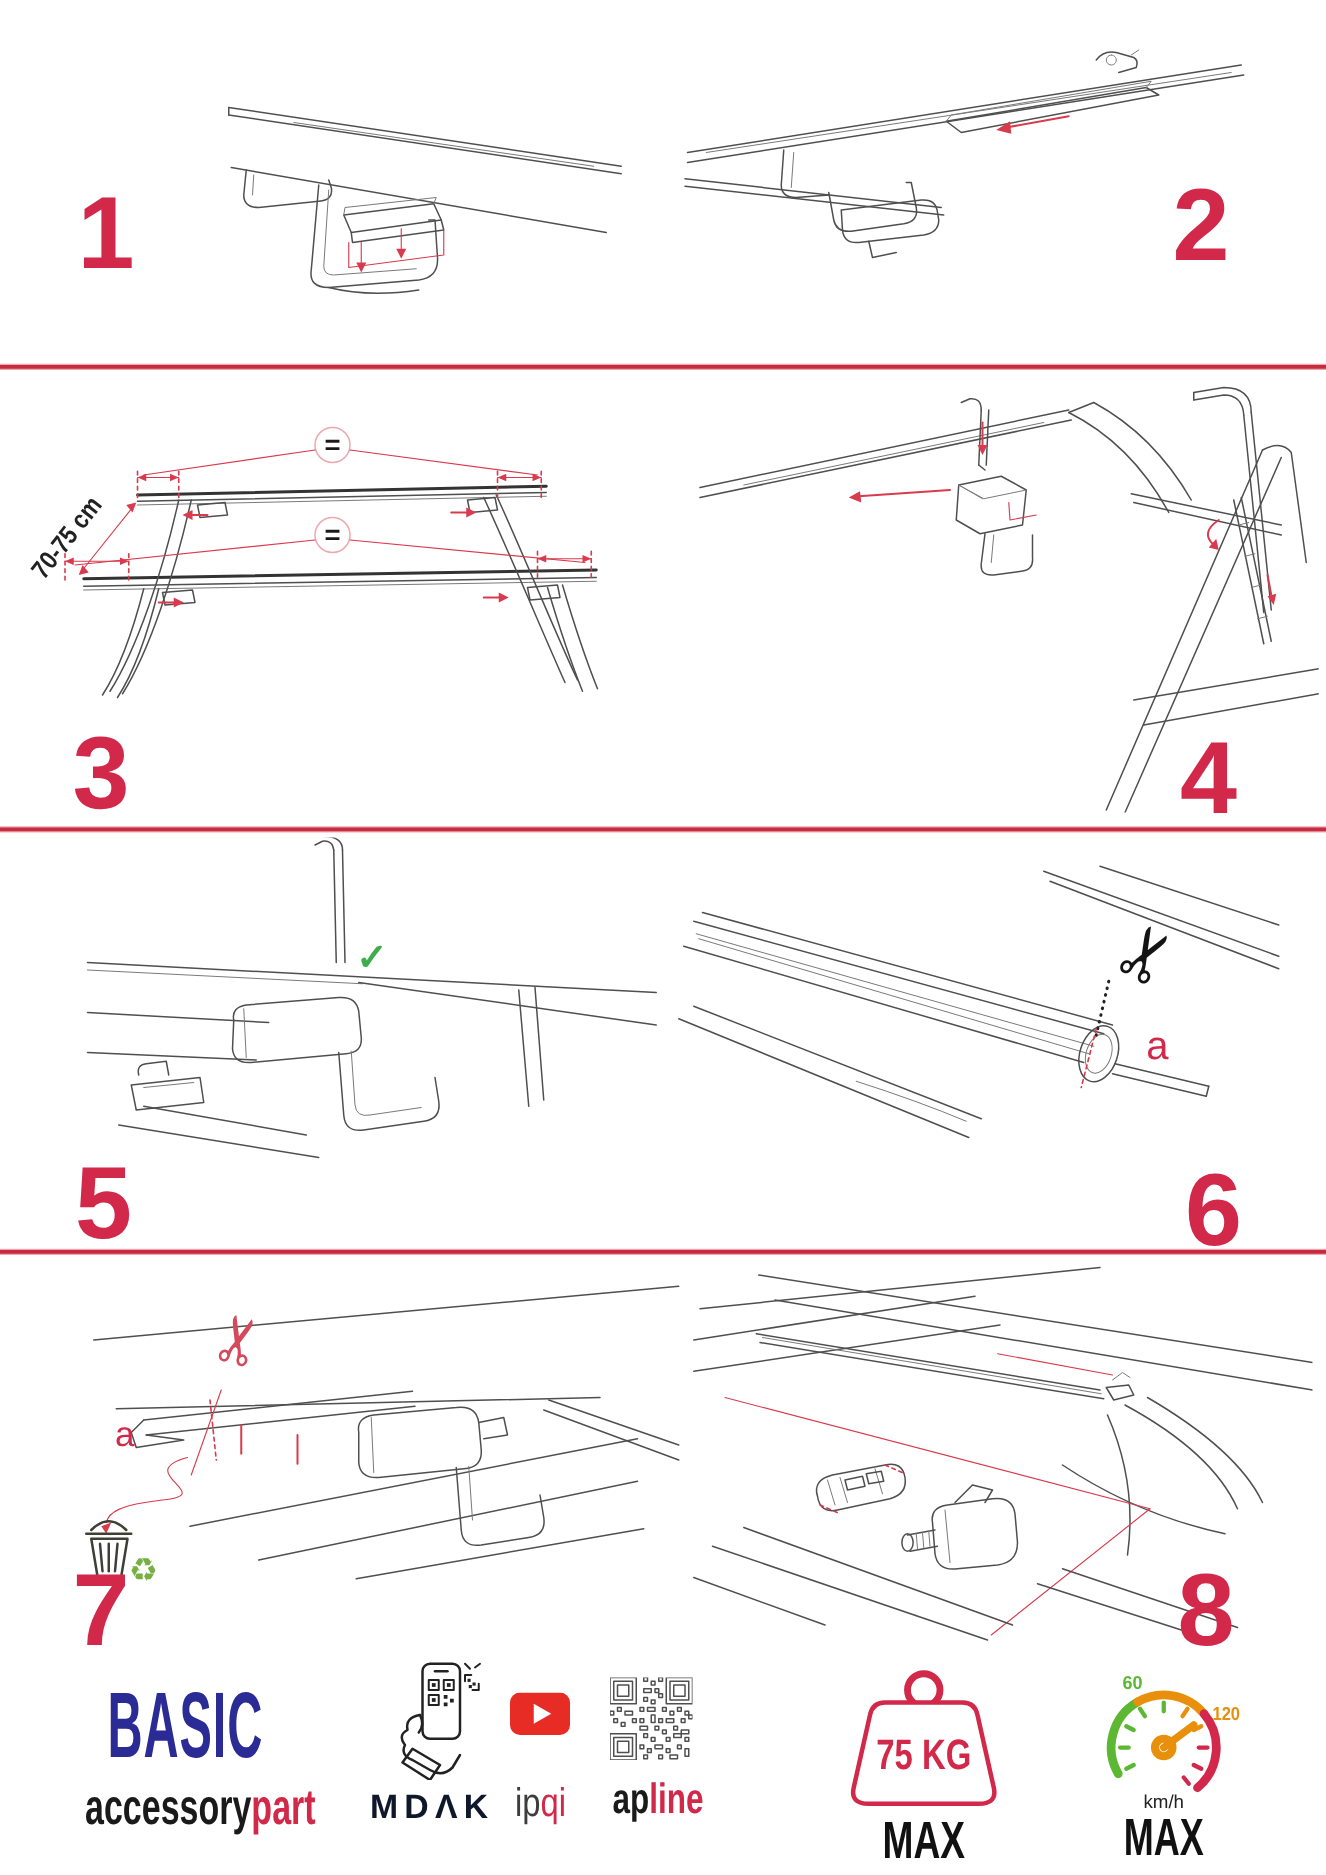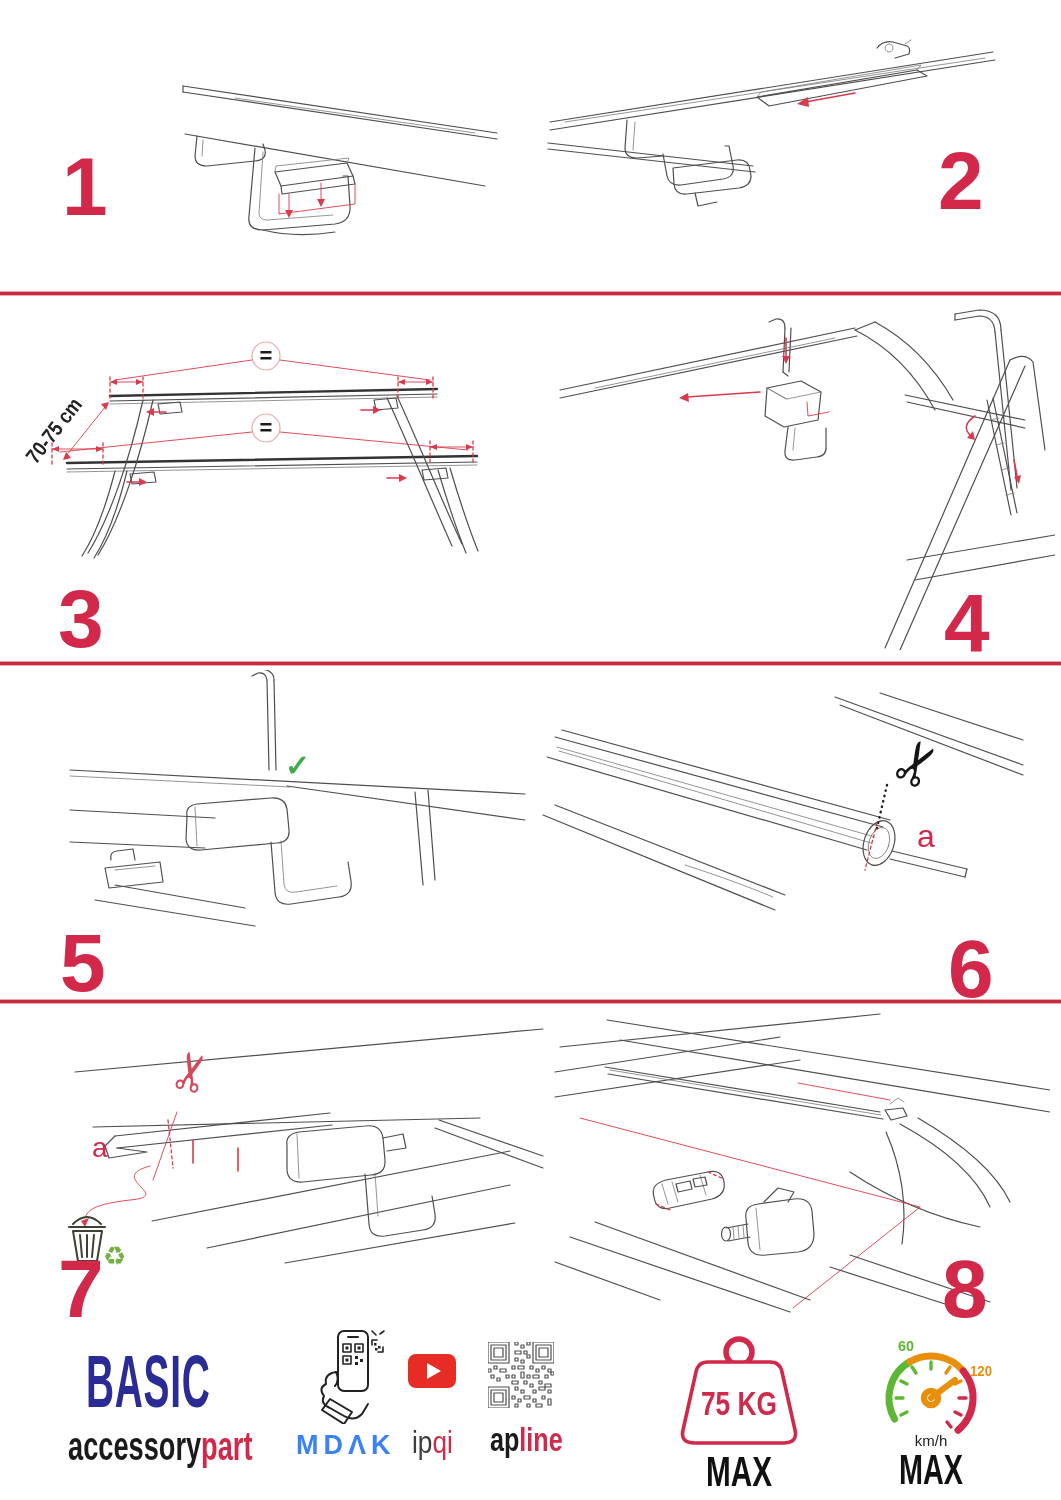--- a/index.html
+++ b/index.html
@@ -21,21 +21,21 @@
   .art .bin{stroke:#3d4033;stroke-width:2;}
   .art text{stroke:none;font-family:"Liberation Sans",sans-serif;}
   .lbl-a{position:absolute;color:#d2294a;font-size:30px;font-weight:400;}
   .dim{position:absolute;font-size:21px;font-weight:700;color:#222;
        transform:rotate(-52deg) scale(.85,1);transform-origin:0 100%;white-space:nowrap;}
   .basic{position:absolute;left:86px;top:1338px;font-size:54px;font-weight:700;color:#2b2b96;
          letter-spacing:1px;transform:scale(.72,1.38);transform-origin:0 0;white-space:nowrap;}
   .accpart{position:absolute;left:68px;top:1424px;font-size:40px;font-weight:700;color:#1a1a1a;
            transform:scale(.68,1);transform-origin:0 0;white-space:nowrap;}
   .accpart .red{color:#d2294a;}
-  .mdak{position:absolute;left:296px;top:1430px;font-size:27px;font-weight:700;color:#3b82f6;
+  .mdak{position:absolute;left:296px;top:1430px;font-size:27px;font-weight:700;color:#0f172a;
         letter-spacing:5px;white-space:nowrap;}
   .ipqi{position:absolute;left:412px;top:1424px;font-size:32px;font-weight:400;color:#3d3d3d;
         transform:scale(.82,1);transform-origin:0 0;white-space:nowrap;}
   .ipqi .red{color:#d2294a;}
   .apline{position:absolute;left:490px;top:1420px;font-size:34px;font-weight:700;color:#1a1a1a;
           transform:scale(.74,1);transform-origin:0 0;white-space:nowrap;}
   .apline .red{color:#d2294a;}
   .scissors7{position:absolute;left:170px;top:1042px;font-size:52px;color:#d4495b;
              transform:rotate(-75deg);transform-origin:center;}
 </style>

